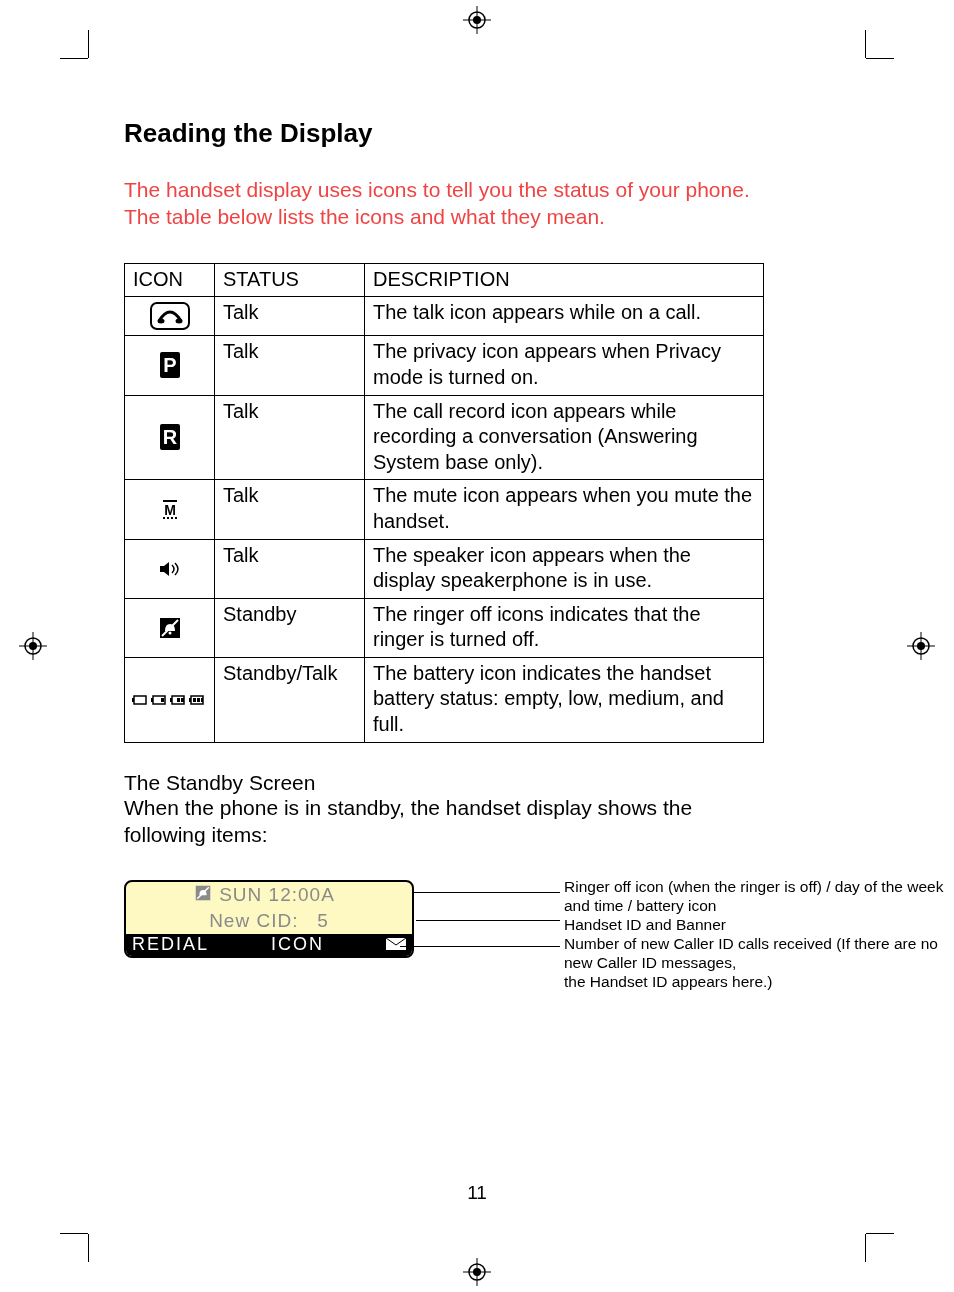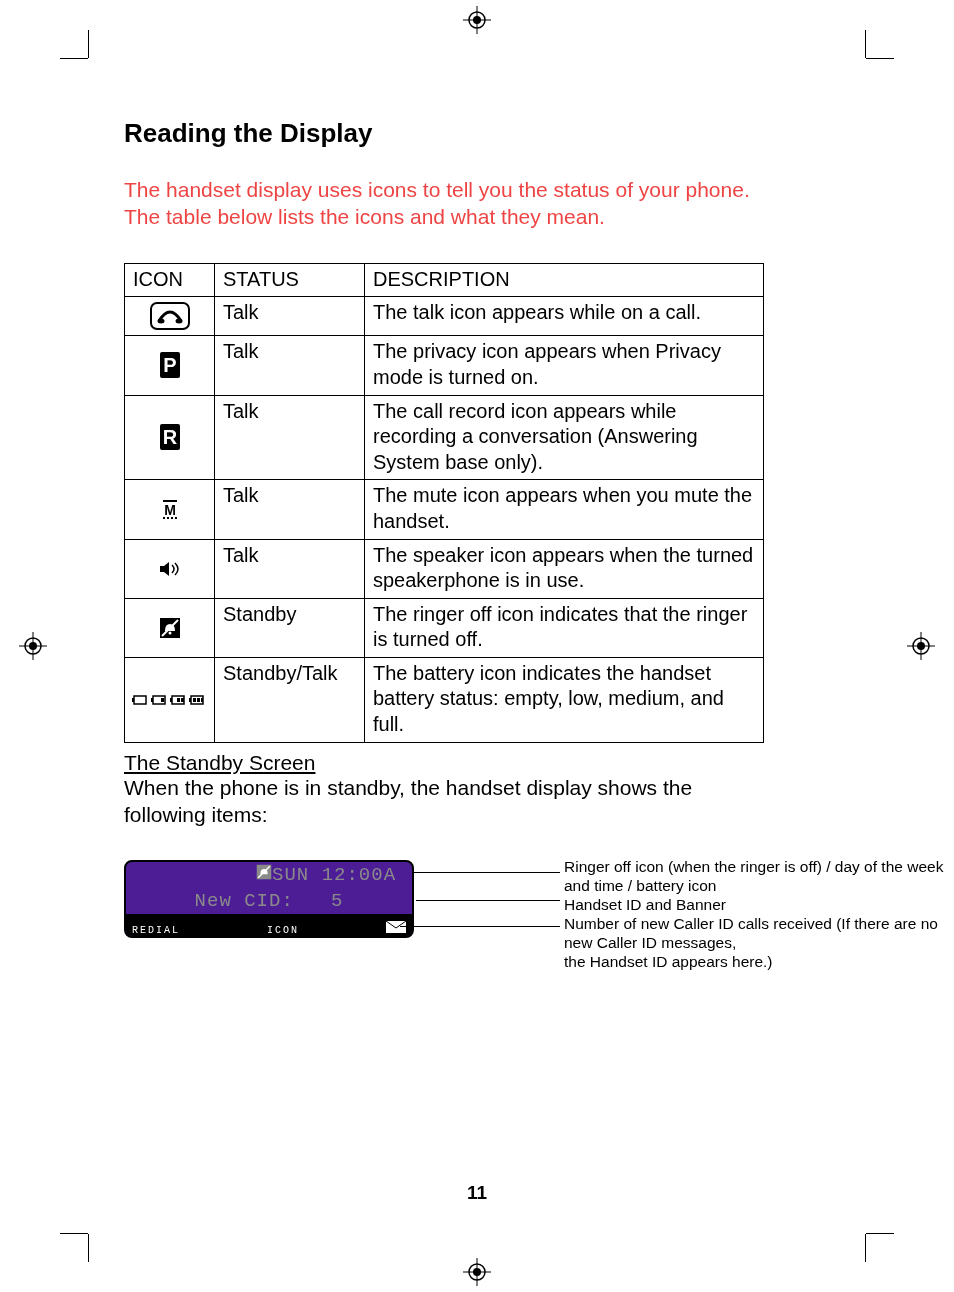--- a/index.html
+++ b/index.html
@@ -63,81 +63,80 @@
   col.c-icon { width: 90px; }
   col.c-status { width: 150px; }
   .icon-cell {
     text-align: center !important;
     vertical-align: middle !important;
     padding: 4px 2px !important;
   }
   .icon-cell svg { display: block; margin: 0 auto; }
   .standby-heading {
     font-size: 21px;
-    margin: 8px 0 0 0;
-    text-decoration: underline;
+    margin: 28px 0 0 0;
   }
   .standby-intro {
     font-size: 21px;
     line-height: 1.28;
     margin: 0 0 32px 0;
   }
   .standby-wrap {
     position: relative;
     height: 140px;
   }
   .lcd {
     position: absolute;
     left: 0; top: 0;
     width: 290px;
     border: 2px solid #000;
     border-radius: 8px;
-    background: #4c1d95;
-    font-family: Liberation Mono, monospace;
+    background: #fef9c3;
+    font-family: Liberation Sans, sans-serif;
     overflow: hidden;
   }
   .lcd-row {
     height: 26px;
     display: flex;
     align-items: center;
     color: #8a8a8a;
     font-size: 19px;
     letter-spacing: 1px;
     padding: 0 6px;
     white-space: pre;
   }
   .lcd-row.r1 { justify-content: space-between; }
   .lcd-row.r1 .mid { flex: 1; text-align: center; }
   .lcd-row.r2, .lcd-row.r3 { justify-content: center; }
   .lcd-soft {
     background: #000;
     color: #fff;
     height: 22px;
     display: flex;
-    align-items: flex-end;
-    font-size: 10px;
+    align-items: flex-start;
+    font-size: 18px;
     letter-spacing: 2px;
     padding: 0 6px;
     justify-content: space-between;
   }
   .lcd-soft .mid { flex:1; text-align:center; }
   .callouts {
     position: absolute;
     left: 440px; top: -2px;
     font-size: 15.5px;
     line-height: 1.22;
     color: #000;
     width: 400px;
   }
   .callouts div { margin: 0; }
   .leader { position:absolute; background:#000; height:1px; }
   .l1 { top: 12px; left: 290px; width: 146px; }
   .l2 { top: 40px; left: 292px; width: 144px; }
   .l3 { top: 66px; left: 276px; width: 160px; }
-  .page-num-container { position: absolute; left:0; width:954px; top: 1182px; text-align:center; font-size:19px; font-weight:bold;}
+  .page-num-container { position: absolute; left:0; width:954px; top: 1182px; text-align:center; font-size:19px; font-weight:normal;}
 </style>
 </head>
 <body>
 
 <div class="reg-mark reg-top">
   <svg viewBox="0 0 28 28">
       <circle cx="14" cy="14" r="8" fill="none" stroke="#000" stroke-width="1.5"></circle>
       <circle cx="14" cy="14" r="4" fill="#000"></circle>
       <line x1="14" y1="0" x2="14" y2="28" stroke="#000"></line>
       <line x1="0" y1="14" x2="28" y2="14" stroke="#000"></line>
@@ -246,35 +245,35 @@
     <tr>
       <td class="icon-cell">
         <svg width="22" height="16" viewBox="0 0 22 16">
               <rect x="1" y="5" width="4" height="6" fill="#000"></rect>
               <polygon points="5,5 10,1 10,15 5,11" fill="#000"></polygon>
               <path d="M13 4 q4 4 0 8" fill="none" stroke="#000" stroke-width="1.5"></path>
               <path d="M16 2 q6 6 0 12" fill="none" stroke="#000" stroke-width="1.5"></path>
             </svg>
       </td>
       <td>Talk</td>
-      <td>The speaker icon appears when the turned speakerphone is in use.</td>
+      <td>The speaker icon appears when the display speakerphone is in use.</td>
     </tr>
 
 
     <tr>
       <td class="icon-cell">
         <svg width="22" height="22" viewBox="0 0 22 22">
               <rect x="1" y="1" width="20" height="20" fill="#000"></rect>
               <path d="M6 14 q0 -7 5 -7 q5 0 5 7 z" fill="#fff"></path>
               <circle cx="11" cy="16" r="1.5" fill="#fff"></circle>
               <line x1="3" y1="19" x2="19" y2="3" stroke="#fff" stroke-width="2"></line>
             </svg>
       </td>
       <td>Standby</td>
-      <td>The ringer off icon indicates that the ringer is turned off.</td>
+      <td>The ringer off icons indicates that the ringer is turned off.</td>
     </tr>
 
     <tr>
       <td class="icon-cell">
         <svg width="76" height="14" viewBox="0 0 76 14">
           <g>
                 <rect x="2" y="3" width="12" height="8" fill="none" stroke="#000" stroke-width="1.5"></rect>
                 <rect x="0" y="5" width="2" height="4" fill="#000"></rect>
               </g>
           <g transform="translate(19,0)">

